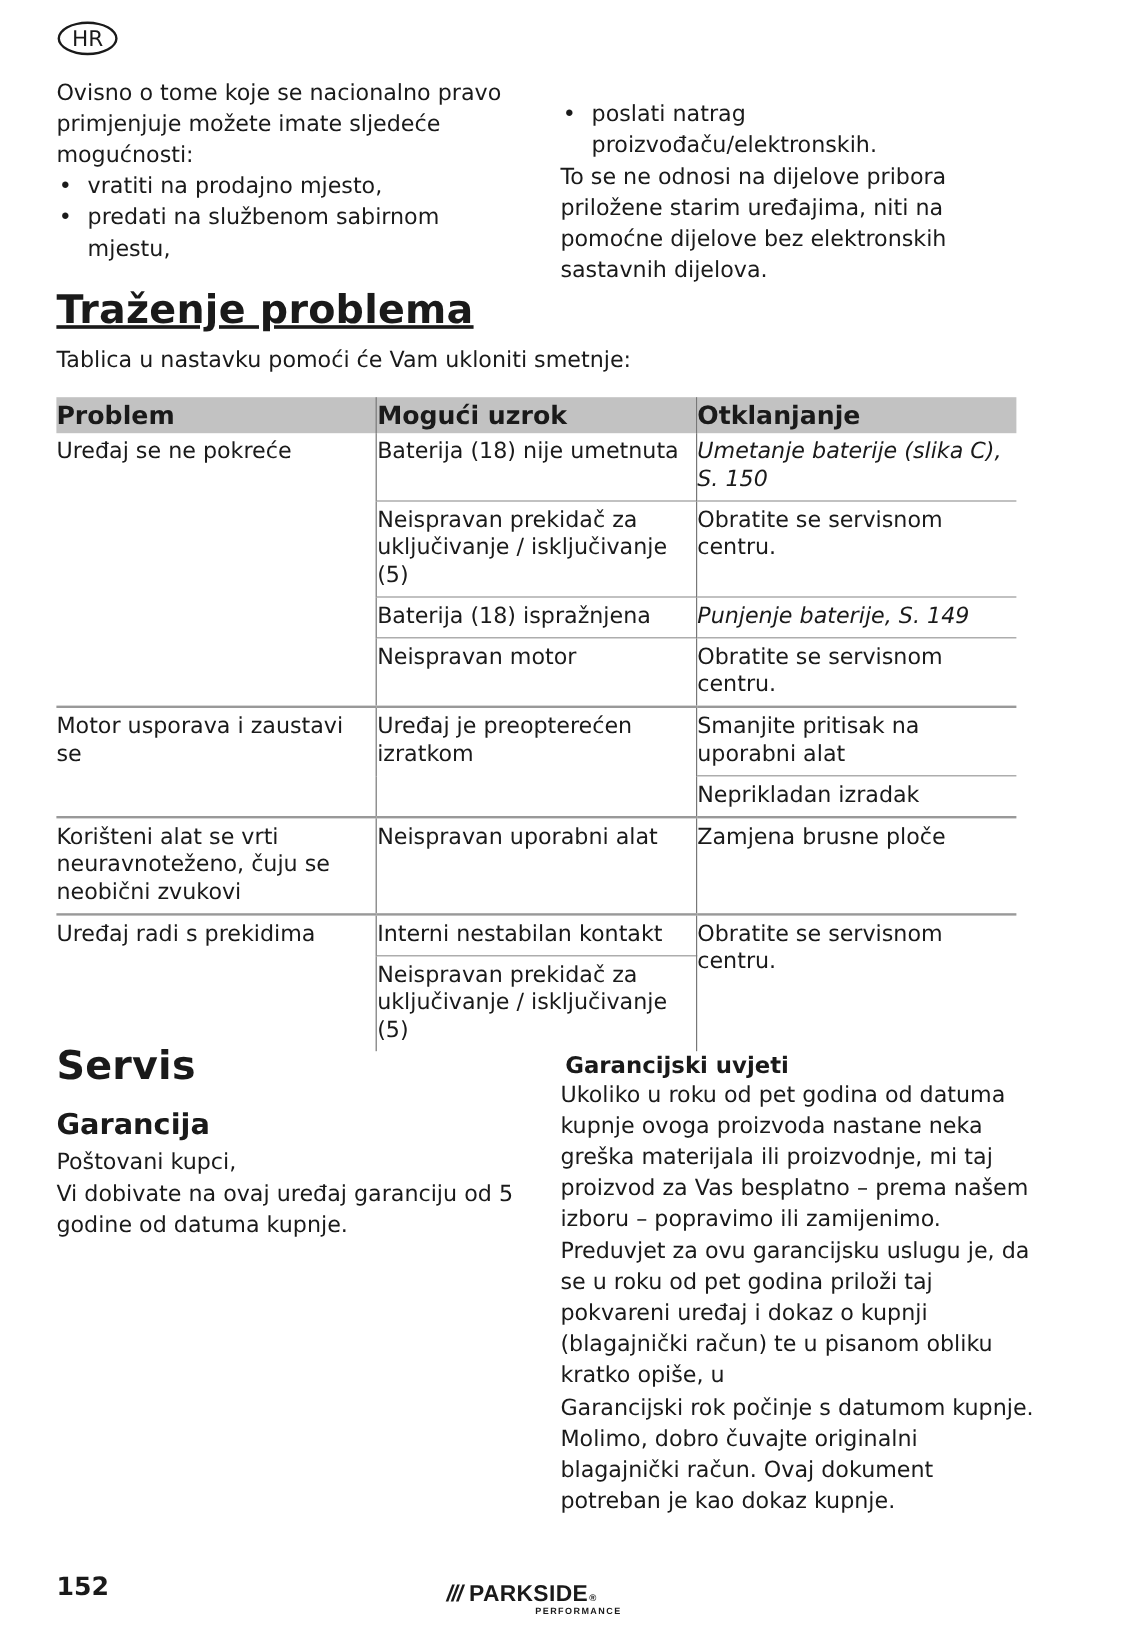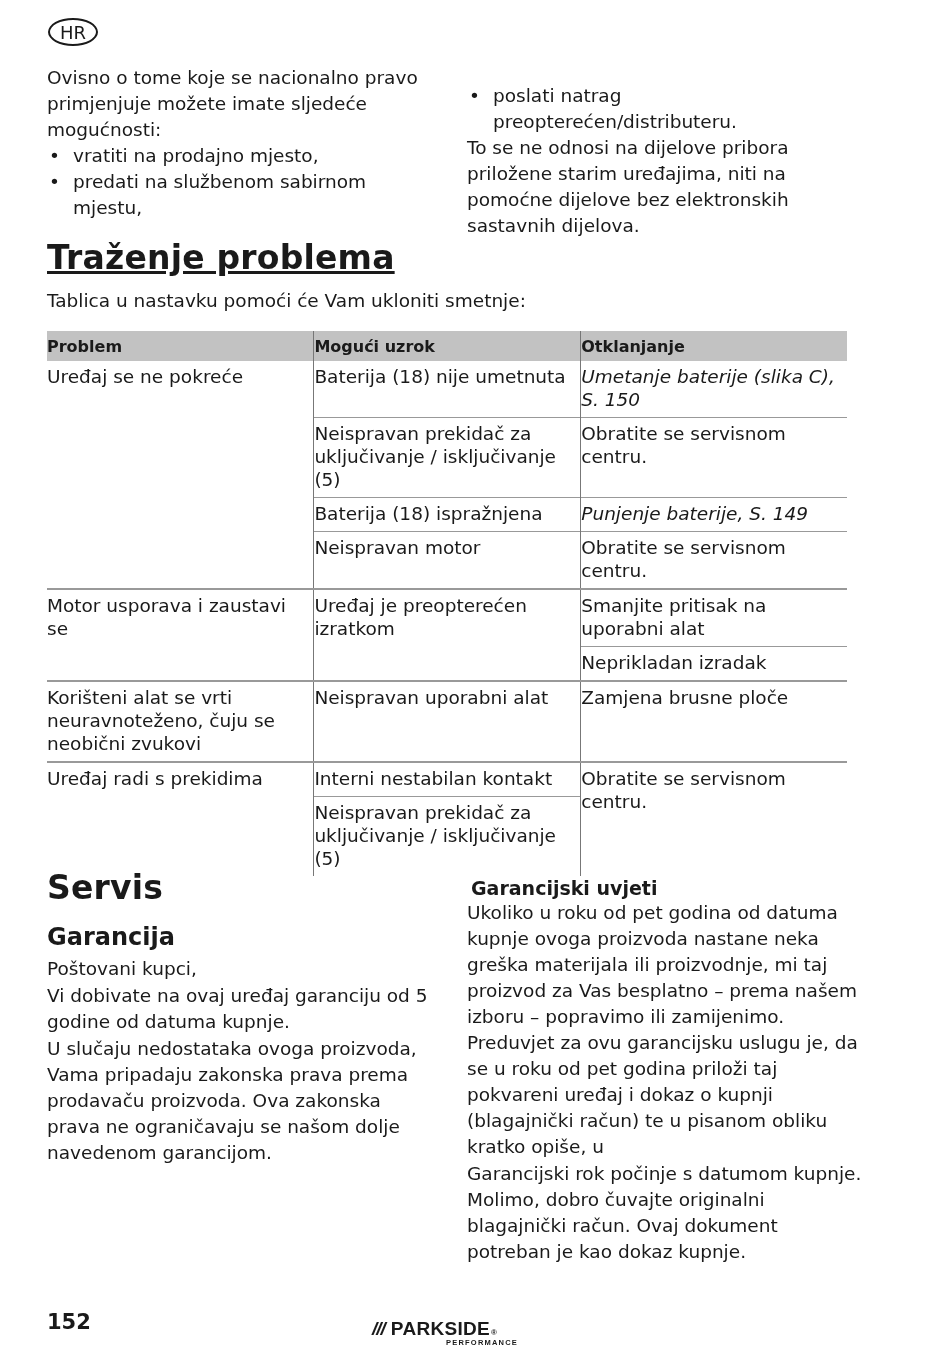--- a/index.html
+++ b/index.html
@@ -29,21 +29,21 @@
   h2 { margin: 0; font-weight: bold; font-size: 24px; line-height: 30px; }
   h3 { margin: 4px; font-weight: bold; font-size: 19px; line-height: 24px; }
   .section-title-trouble { position: absolute; left: 47px; top: 238px; text-decoration: underline; }
   .intro-trouble { position: absolute; left: 47px; top: 288px; }
 
   table.trouble {
     position: absolute; left: 47px; top: 331px; width: 800px;
     border-collapse: collapse; font-size: 18.5px; line-height: 23px;
   }
   table.trouble th {
-    background: #c2c2c2; text-align: left; font-weight: bold; font-size: 16px;
+    background: #c2c2c2; text-align: left; font-weight: bold; font-size: 21px;
     padding: 3px 0 3px 0; height: 24px;
   }
   table.trouble td {
     vertical-align: top; padding: 4px 2px 6px 0; border: none;
   }
   table.trouble .c1 { width: 266px; }
   table.trouble .c2 { width: 266px; border-left: 1px solid #777; }
   table.trouble .c3 { width: 266px; border-left: 1px solid #777; }
   table.trouble th.c2, table.trouble th.c3 { border-left: 1px solid #777; }
   table.trouble tr.grp-top td { border-top: 2px solid #999; }
@@ -84,21 +84,21 @@
 <div class="col col-left-top body-text">
   <p>Ovisno o tome koje se nacionalno pravo primjenjuje možete imate sljedeće mogućnosti:</p>
   <ul class="bullets">
     <li>vratiti na prodajno mjesto,</li>
     <li>predati na službenom sabirnom mjestu,</li>
   </ul>
 </div>
 
 <div class="col col-right-top body-text">
   <ul class="bullets">
-    <li>poslati natrag preopterećen/distributeru.</li>
+    <li>poslati natrag proizvođaču/elektronskih.</li>
   </ul>
   <p>To se ne odnosi na dijelove pribora priložene starim uređajima, niti na pomoćne dijelove bez elektronskih sastavnih dijelova.</p>
 </div>
 
 <h1 class="section-title-trouble">Traženje problema</h1>
 <p class="intro-trouble body-text">Tablica u nastavku pomoći će Vam ukloniti smetnje:</p>
 
 <table class="trouble">
   <thead>
     <tr>
@@ -151,21 +151,20 @@
       <td class="c2 sub-top">Neispravan prekidač za uključivanje / isključivanje (5)</td>
     </tr>
   </tbody>
 </table>
 
 <h1 class="servis-title">Servis</h1>
 <h2 class="garancija-title">Garancija</h2>
 <div class="garancija-text body-text">
   <p>Poštovani kupci,</p>
   <p>Vi dobivate na ovaj uređaj garanciju od 5 godine od datuma kupnje.</p>
-  <p>U slučaju nedostataka ovoga proizvoda, Vama pripadaju zakonska prava prema prodavaču proizvoda. Ova zakonska prava ne ograničavaju se našom dolje navedenom garancijom.</p>
 </div>
 
 <h3 class="uvjeti-title">Garancijski uvjeti</h3>
 <div class="uvjeti-text body-text">
   <p>Ukoliko u roku od pet godina od datuma kupnje ovoga proizvoda nastane neka greška materijala ili proizvodnje, mi taj proizvod za Vas besplatno – prema našem izboru – popravimo ili zamijenimo. Preduvjet za ovu garancijsku uslugu je, da se u roku od pet godina priloži taj pokvareni uređaj i dokaz o kupnji (blagajnički račun) te u pisanom obliku kratko opiše, u</p>
   <p>Garancijski rok počinje s datumom kupnje. Molimo, dobro čuvajte originalni blagajnički račun. Ovaj dokument potreban je kao dokaz kupnje.</p>
 </div>
 
 <div class="page-number">152</div>
 

